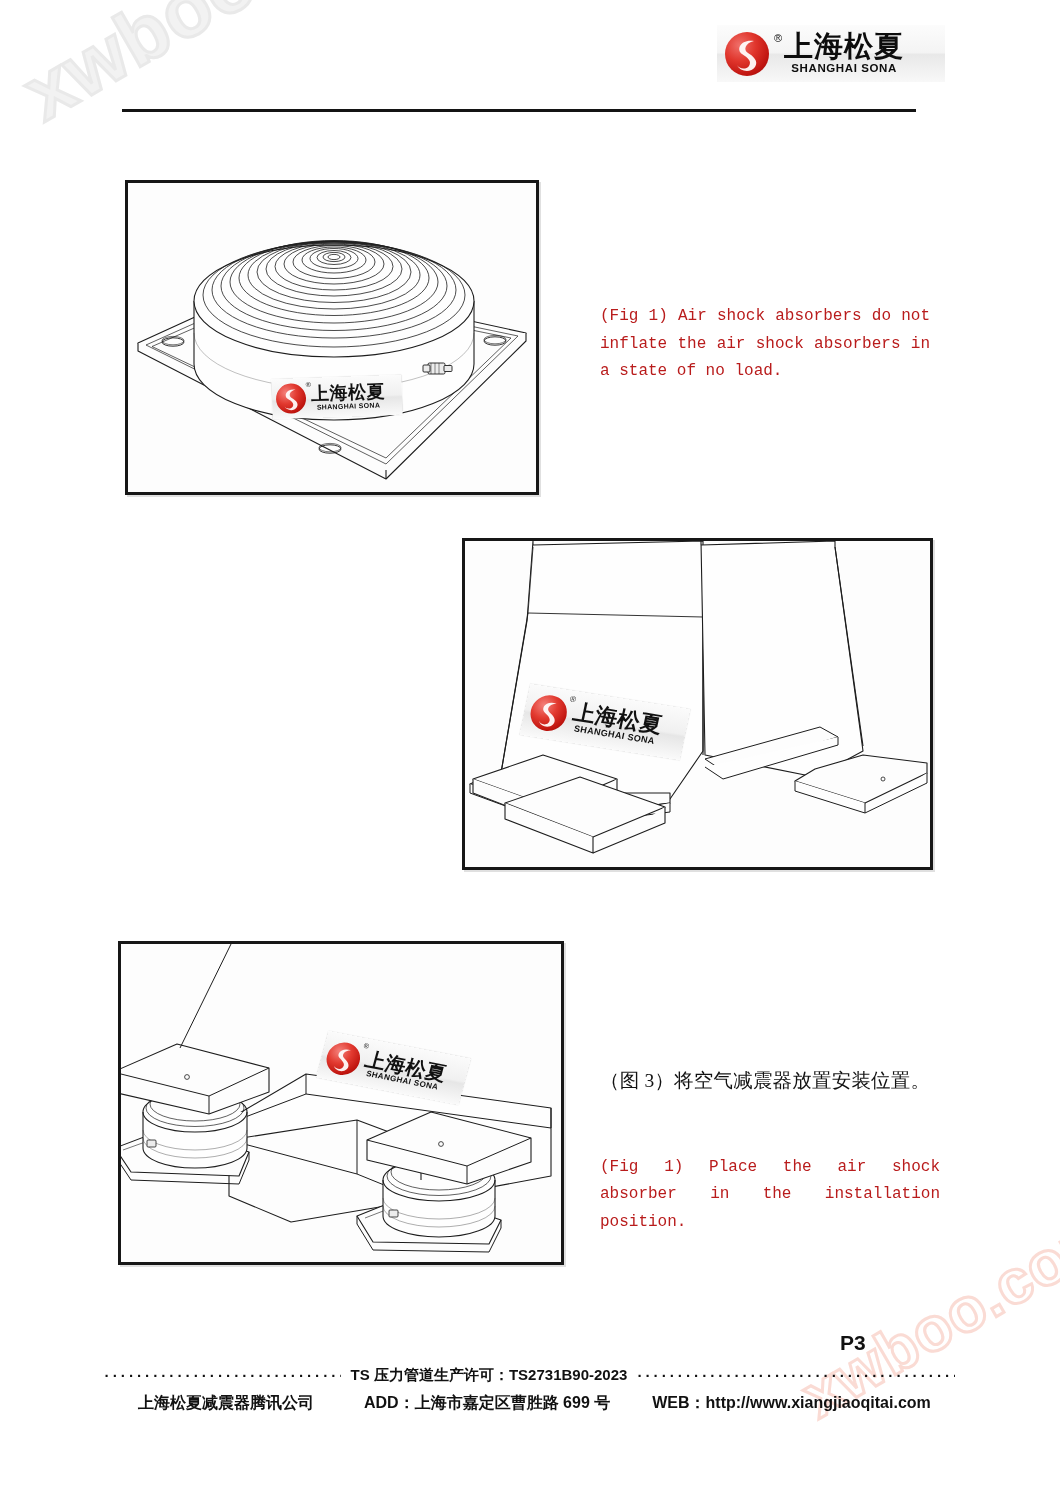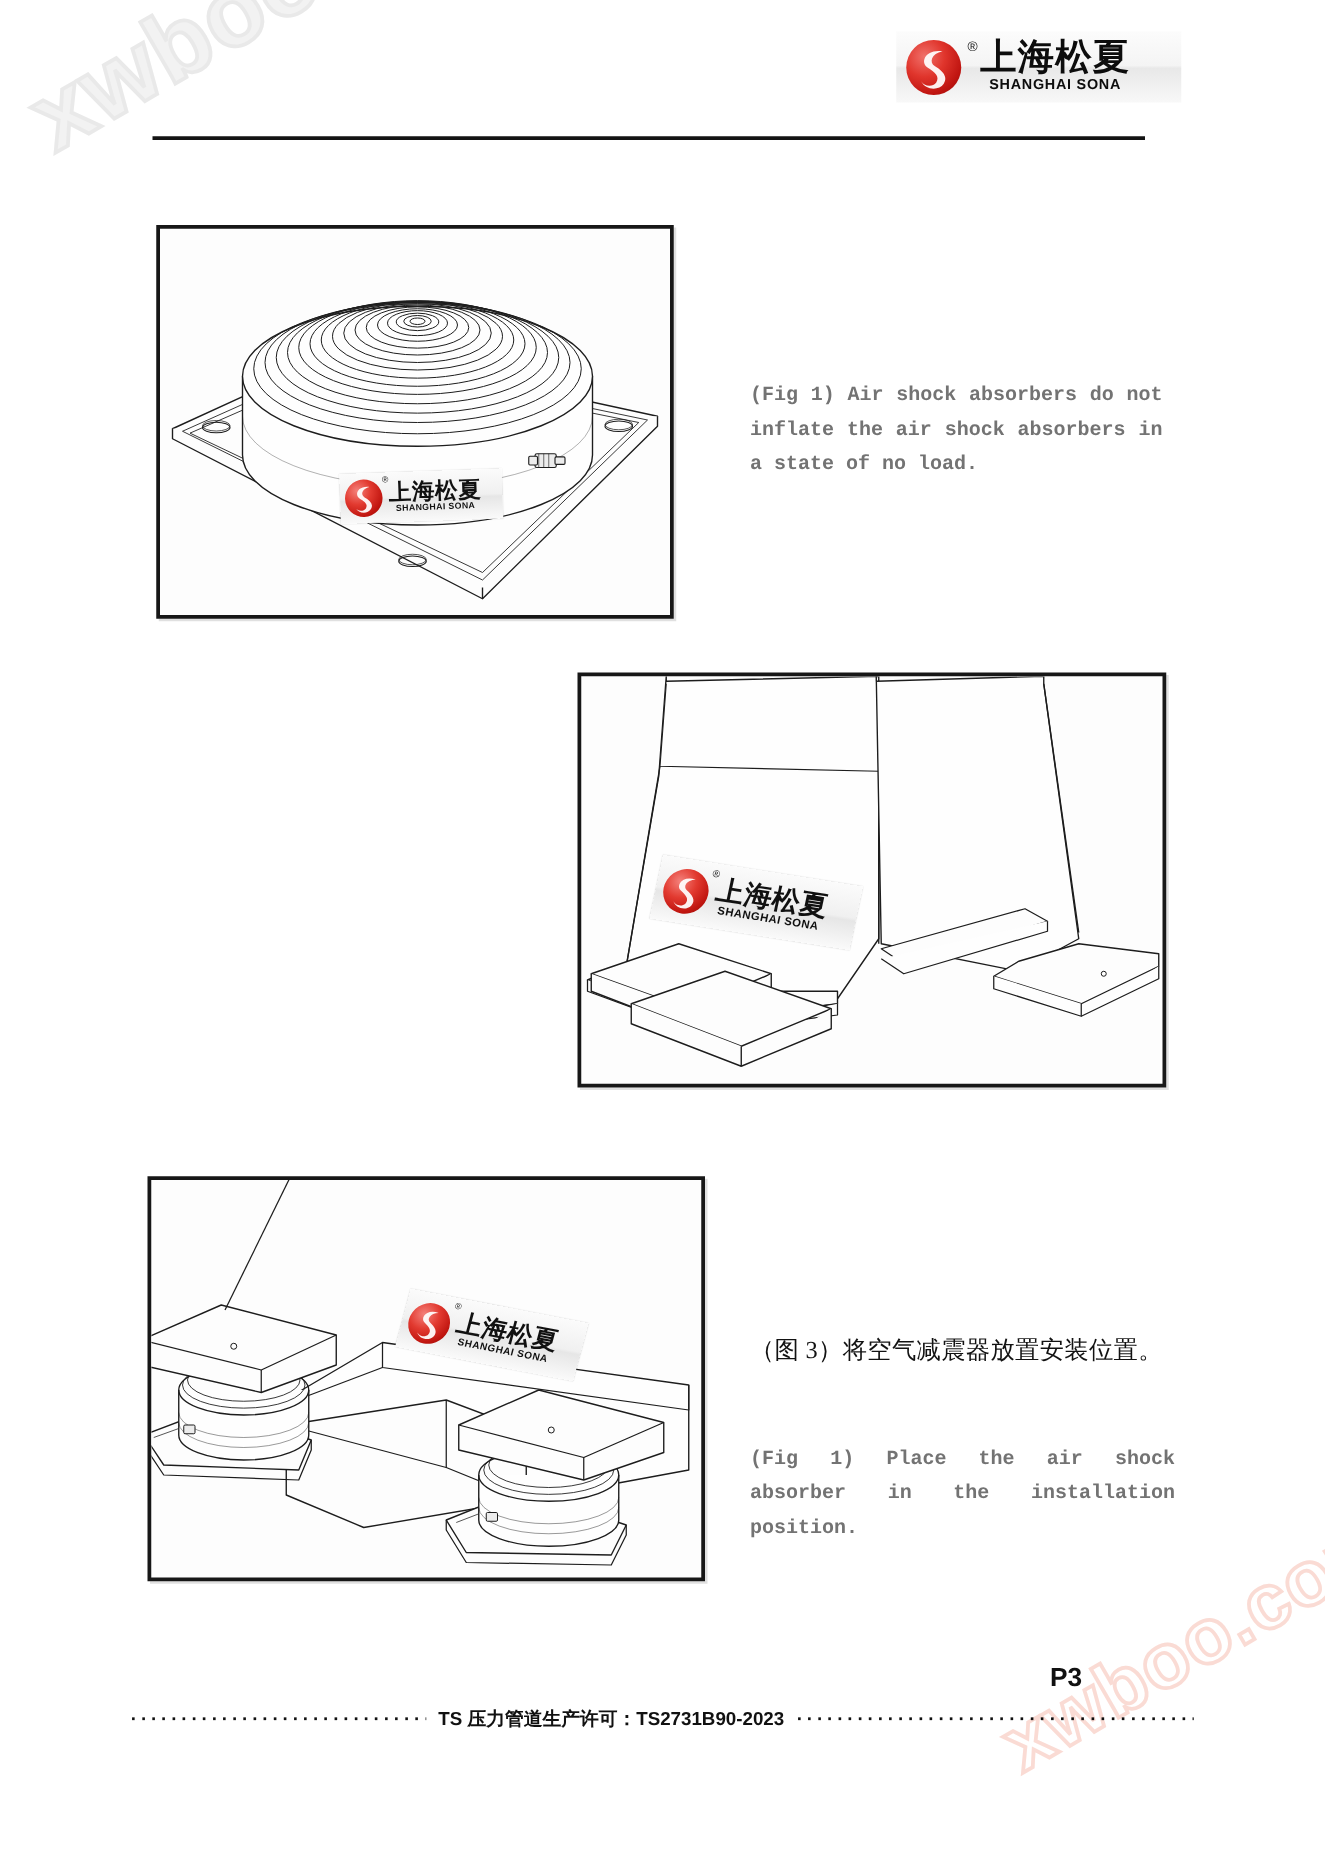--- a/index.html
+++ b/index.html
@@ -201,23 +201,22 @@
     font-family: "Liberation Serif", "DejaVu Serif", serif;
     font-size: 19.5px;
     line-height: 1.62;
     color: #121212;
     letter-spacing: 0.2px;
   }
   .cap-en {
     font-family: "Liberation Mono", "DejaVu Sans Mono", monospace;
     font-size: 16px;
     line-height: 1.72;
-    color: #737373;
+    color: #b91c1c;
     text-align: justify;
-    font-weight: bold;
   }
   .cap-gap { height: 22px; }
 
   #cap1 { left: 600px; top: 265px; width: 330px; }
   #cap2 { left: 82px;  top: 615px; width: 352px; }
   #cap3 { left: 600px; top: 1045px; width: 340px; }
 
   
   .page-num {
     position: absolute;
@@ -490,15 +489,20 @@
   </div>
 
   <div class="page-num">P3</div>
 
   <div class="footer">
     <div class="footer-line1">
       <span class="dots dots-left">·······························</span>
       <span>TS 压力管道生产许可：TS2731B90-2023</span>
       <span class="dots dots-right">·········································</span>
     </div>
+    <div class="footer-line2">
+      <span class="f-company">上海松夏减震器腾讯公司</span>
+      <span class="f-add">ADD：上海市嘉定区曹胜路 699 号</span>
+      <span class="f-web">WEB：http://www.xiangjiaoqitai.com</span>
+    </div>
   </div>
 
 </div>
 
 </body></html>

